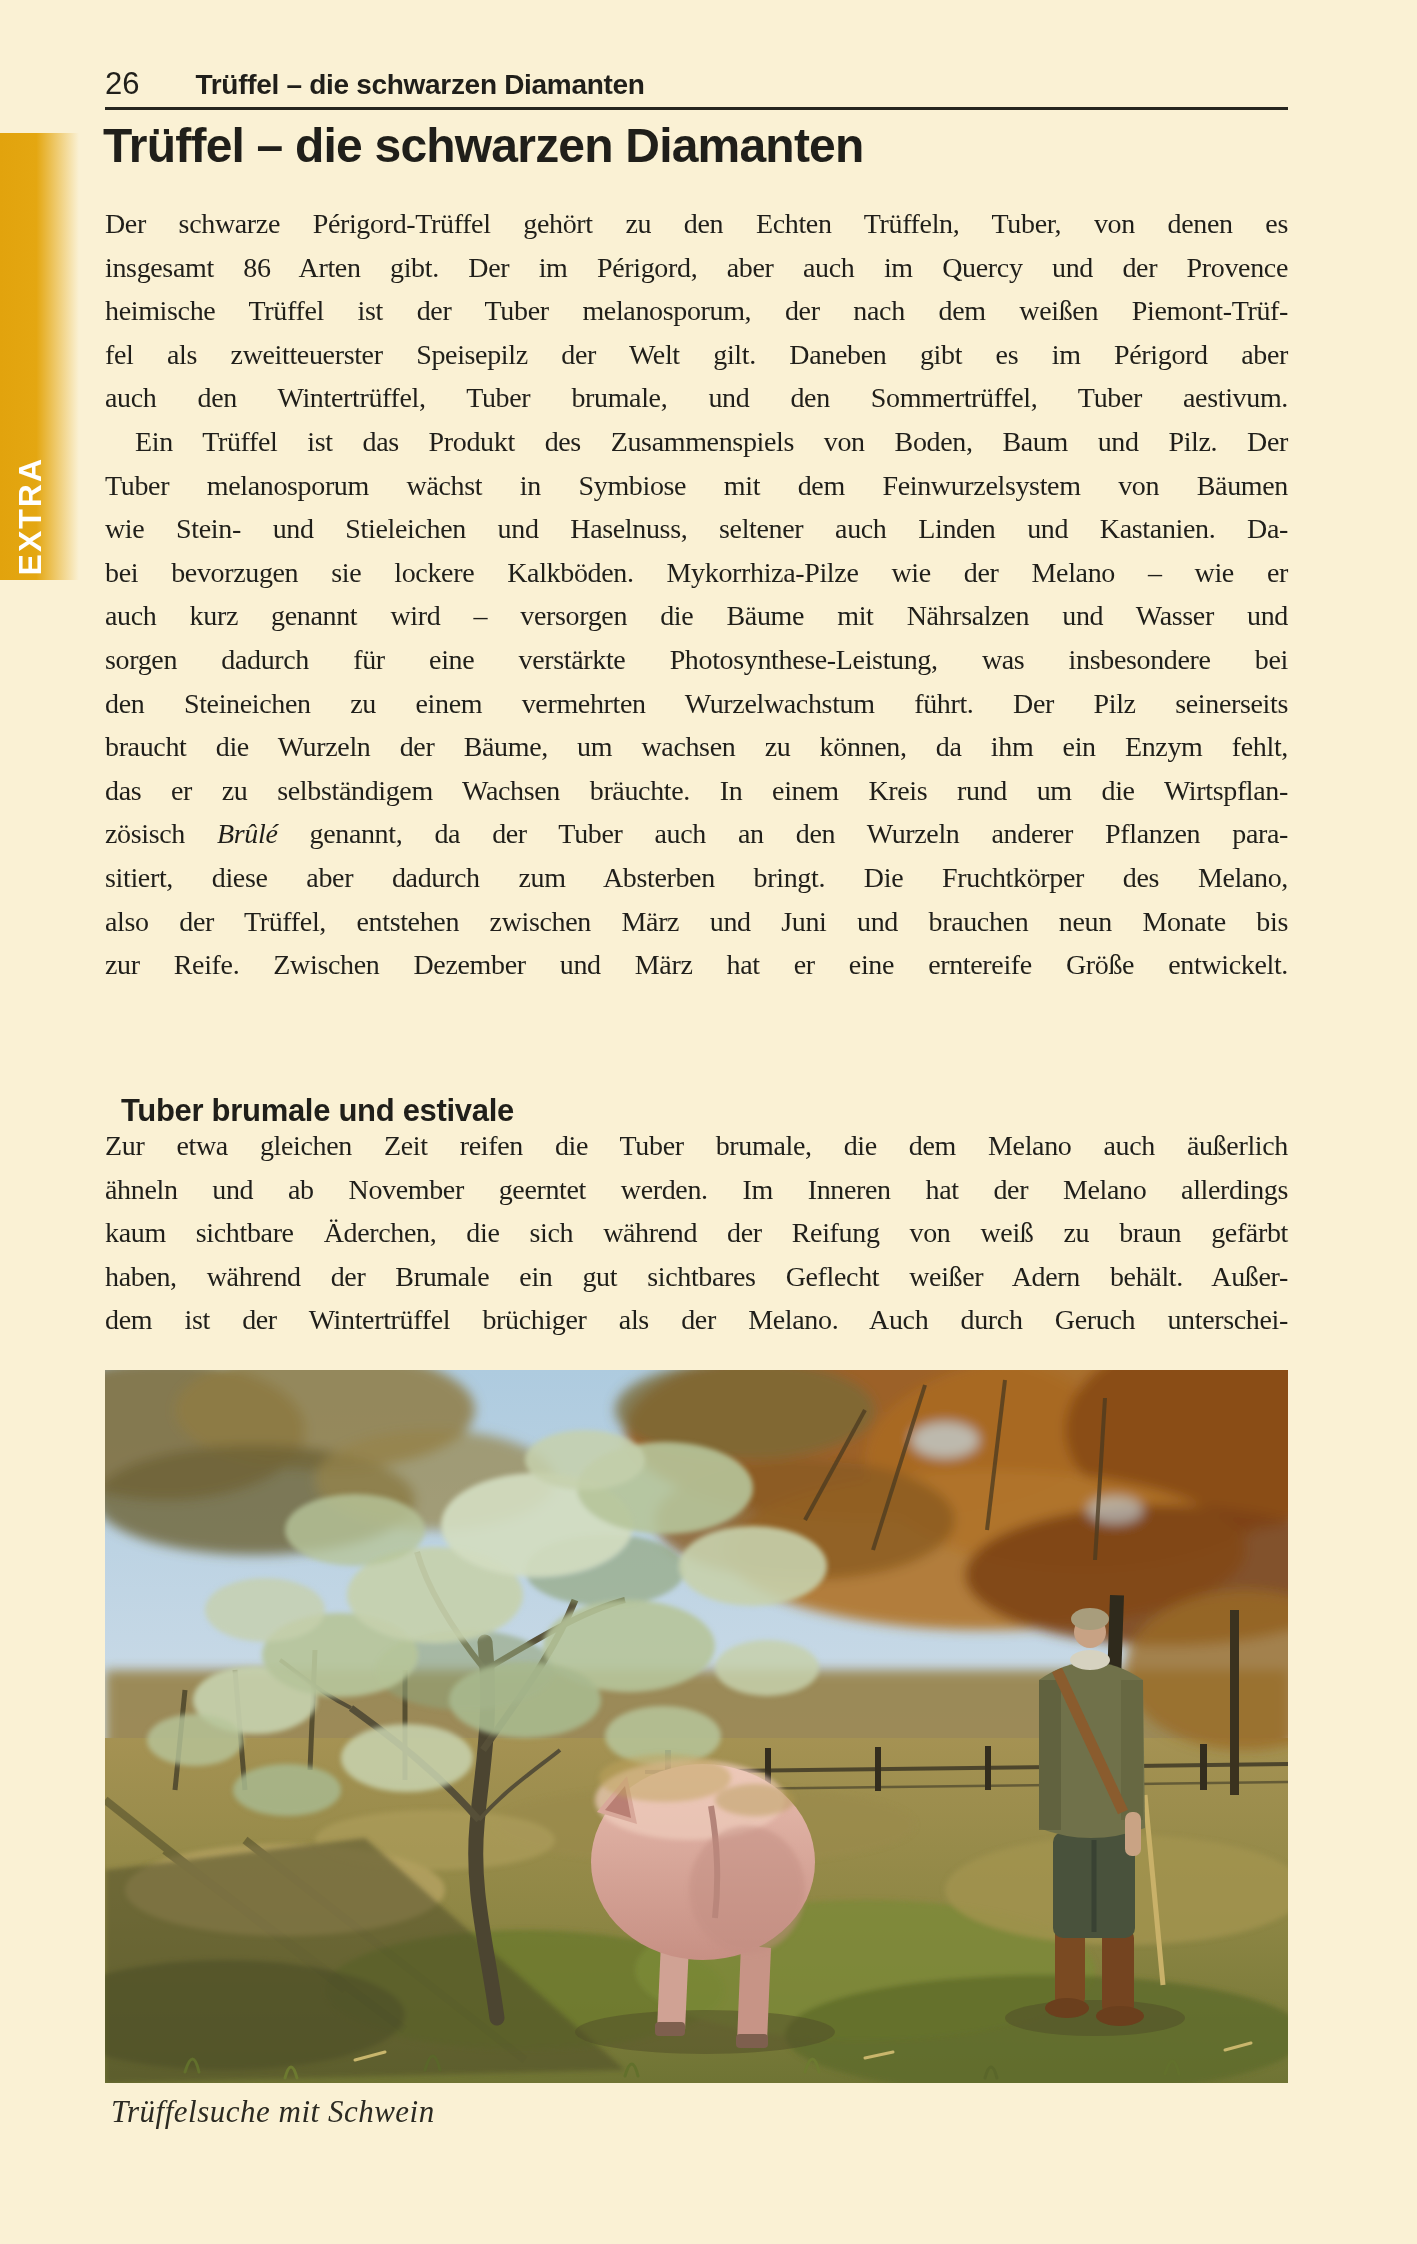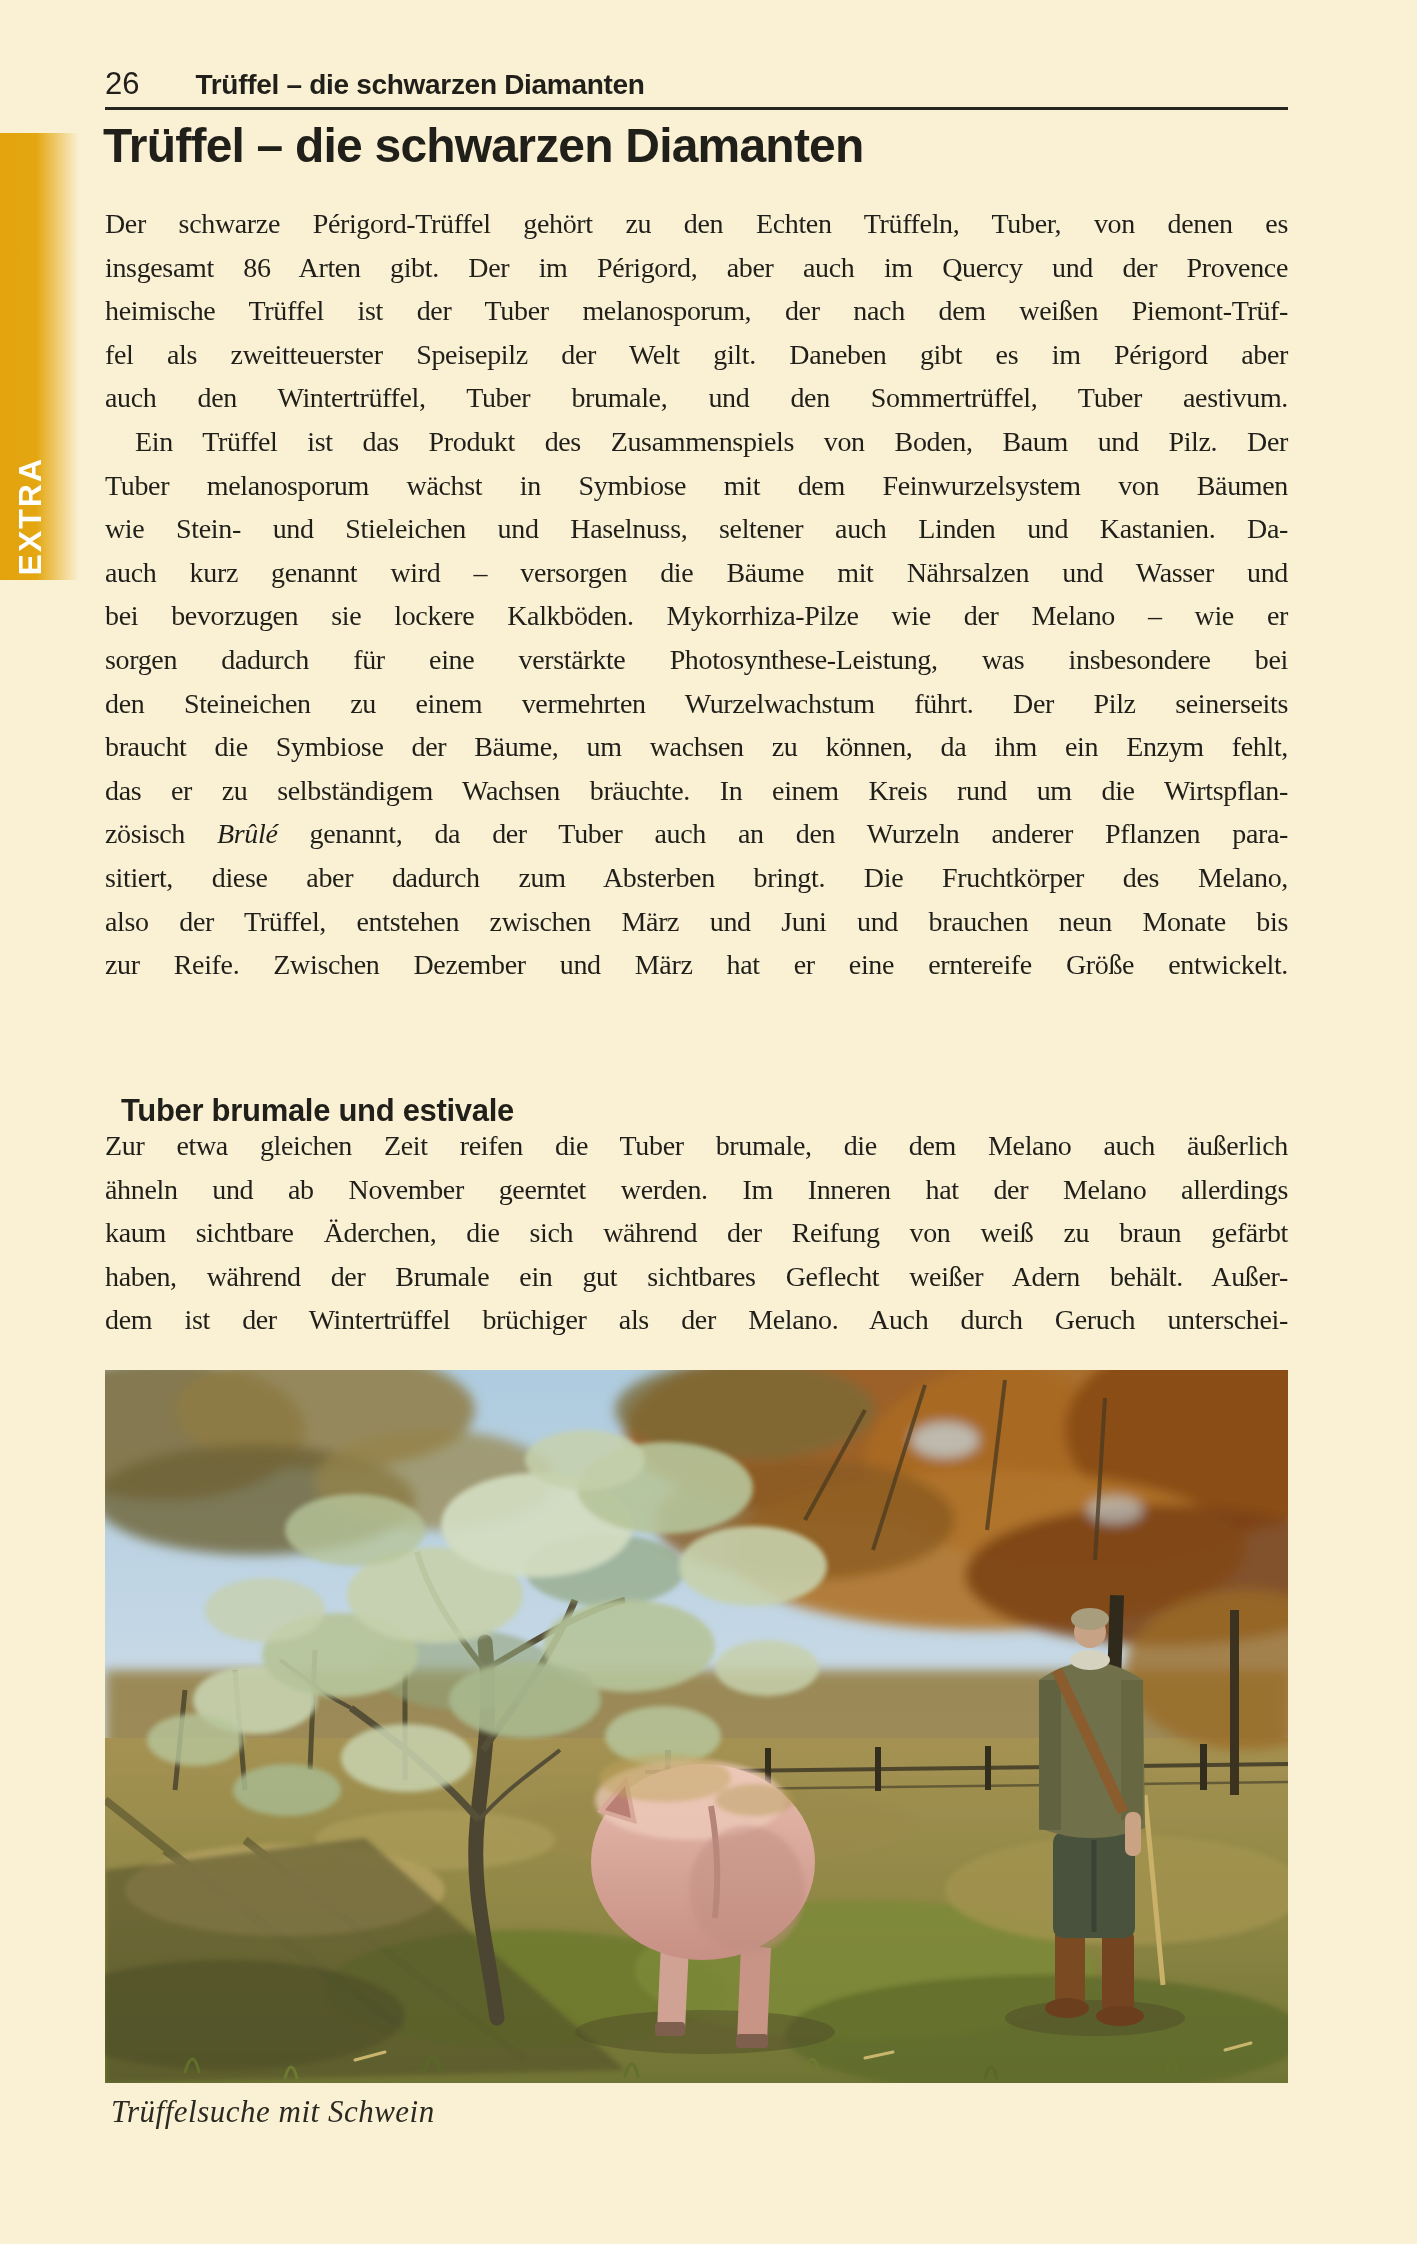--- a/index.html
+++ b/index.html
@@ -70,25 +70,25 @@
 
   <div class="bodytext" id="text-block-1">
     <div class="line">Der schwarze Périgord-Trüffel gehört zu den Echten Trüffeln, Tuber, von denen es</div>
     <div class="line">insgesamt 86 Arten gibt. Der im Périgord, aber auch im Quercy und der Provence</div>
     <div class="line">heimische Trüffel ist der Tuber melanosporum, der nach dem weißen Piemont-Trüf-</div>
     <div class="line">fel als zweitteuerster Speisepilz der Welt gilt. Daneben gibt es im Périgord aber</div>
     <div class="line">auch den Wintertrüffel, Tuber brumale, und den Sommertrüffel, Tuber aestivum.</div>
     <div class="line indent">Ein Trüffel ist das Produkt des Zusammenspiels von Boden, Baum und Pilz. Der</div>
     <div class="line">Tuber melanosporum wächst in Symbiose mit dem Feinwurzelsystem von Bäumen</div>
     <div class="line">wie Stein- und Stieleichen und Haselnuss, seltener auch Linden und Kastanien. Da-</div>
+    <div class="line">bei bevorzugen sie lockere Kalkböden. Mykorrhiza-Pilze wie der Melano – wie er</div>
     <div class="line">auch kurz genannt wird – versorgen die Bäume mit Nährsalzen und Wasser und</div>
-    <div class="line">bei bevorzugen sie lockere Kalkböden. Mykorrhiza-Pilze wie der Melano – wie er</div>
     <div class="line">sorgen dadurch für eine verstärkte Photosynthese-Leistung, was insbesondere bei</div>
     <div class="line">den Steineichen zu einem vermehrten Wurzelwachstum führt. Der Pilz seinerseits</div>
-    <div class="line">braucht die Symbiose der Bäume, um wachsen zu können, da ihm ein Enzym fehlt,</div>
+    <div class="line">braucht die Wurzeln der Bäume, um wachsen zu können, da ihm ein Enzym fehlt,</div>
     <div class="line">das er zu selbständigem Wachsen bräuchte. In einem Kreis rund um die Wirtspflan-</div>
     <div class="line"><span>zösisch </span><span class="it">Brûlé</span><span> genannt, da der Tuber auch an den Wurzeln anderer Pflanzen para-</span></div>
     <div class="line">sitiert, diese aber dadurch zum Absterben bringt. Die Fruchtkörper des Melano,</div>
     <div class="line">also der Trüffel, entstehen zwischen März und Juni und brauchen neun Monate bis</div>
     <div class="line">zur Reife. Zwischen Dezember und März hat er eine erntereife Größe entwickelt.</div>
   </div>
 
   <h2 class="subhead">Tuber brumale und estivale</h2>
 
   <div class="bodytext" id="text-block-2">

